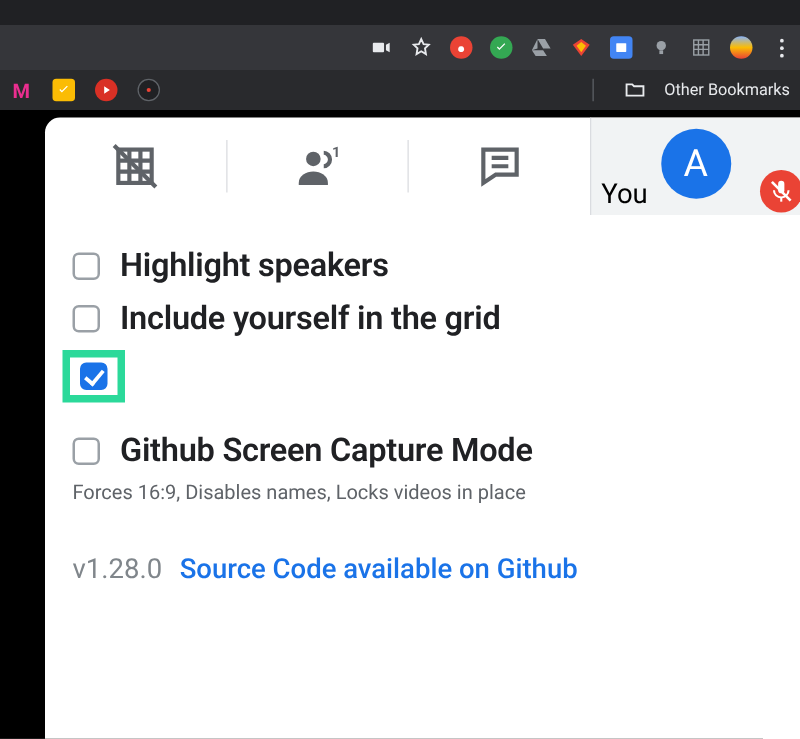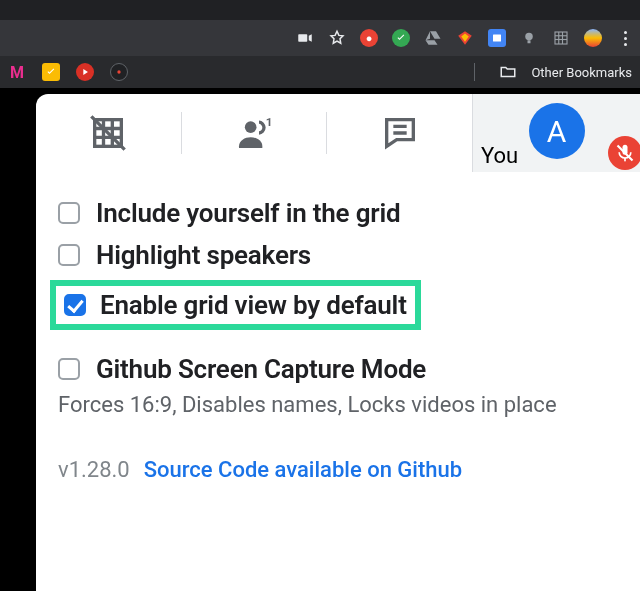--- a/index.html
+++ b/index.html
@@ -126,21 +126,21 @@
   .highlight-box {
     border: 6px solid #2bd99a;
     padding: 4px 8px 4px 4px;
     margin: 4px -4px 4px -8px;
     display:flex; align-items:center; gap:14px;
     width: fit-content;
   }
   .highlight-box .chk{margin-left:4px;}
   .spacer { height: 14px; }
   .sub-desc {
-    font-size: 22px; color:#5f6368; margin:2px 0 0 0;
+    font-size: 16px; color:#5f6368; margin:2px 0 0 0;
   }
   .footer {
     padding: 18px 0 0 0;
     display:flex; align-items:flex-end; gap:14px;
     font-size:22px;
   }
   .version { color:#80868b;}
   .src-link { color:#1a73e8; font-weight:500;margin-top:22px;}
 </style>
 </head>
@@ -275,30 +275,29 @@
               <rect x="11" y="18" width="2" height="4"></rect>
               <line x1="3" y1="3" x2="21" y2="21" stroke="#fff" stroke-width="2.5"></line>
             </svg>
         </div>
       </div>
     </div>
 
     <div class="options">
       <div class="opt-row">
         <div class="chk"></div>
-        <div class="opt-label">Include yourself in the grid</div>
+        <div class="opt-label">Highlight speakers</div>
       </div>
       <div class="opt-row">
         <div class="chk"></div>
-        <div class="opt-label">Highlight speakers</div>
+        <div class="opt-label">Include yourself in the grid</div>
       </div>
 
       <div class="highlight-box">
         <div class="chk checked"></div>
-        <div class="opt-label">Enable grid view by default</div>
       </div>
 
       <div class="spacer"></div>
 
       <div class="opt-row">
         <div class="chk"></div>
         <div class="opt-label">Github Screen Capture Mode</div>
       </div>
       <div class="sub-desc">Forces 16:9, Disables names, Locks videos in place</div>
 

